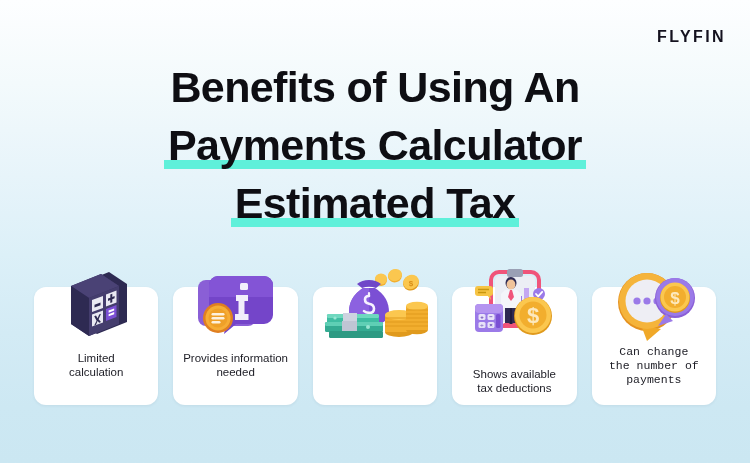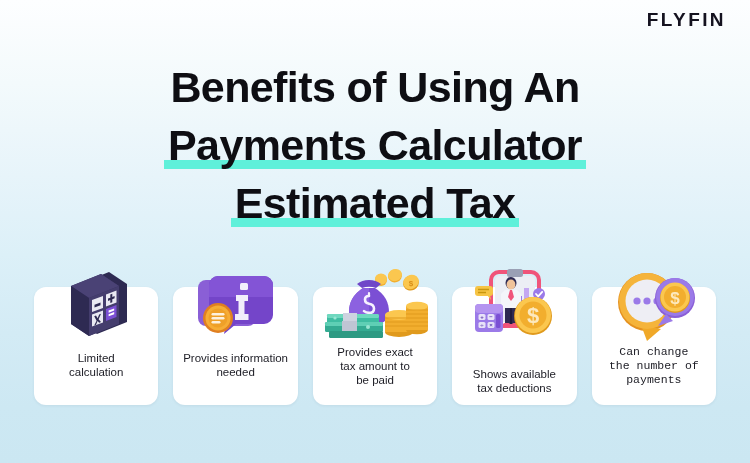--- a/index.html
+++ b/index.html
@@ -24,23 +24,23 @@
         #dcf0f8 55%,
         #d3ebf5 72%,
         #cde8f3 88%,
         #cbe7f2 100%);
     overflow: hidden;
   }
 
   
   #brand {
     position: absolute;
-    top: 10px;
+    top: 29px;
     right: 24px;
-    font-size: 19px;
+    font-size: 16px;
     font-weight: 700;
     letter-spacing: 2.4px;
     color: #14121f;
     line-height: 1;
   }
 
   
   #headline {
     position: absolute;
     top: 58px;
@@ -239,23 +239,20 @@
               <rect x="2" y="52" width="58" height="10" rx="1.5" fill="#34ab92"></rect>
               <rect x="2" y="52" width="58" height="4" rx="1.5" fill="#5fcfb5"></rect>
               <rect x="19" y="51" width="15" height="12" fill="#bfc5d4"></rect>
               <rect x="6" y="61" width="54" height="7" rx="1.5" fill="#2d9a83"></rect>
               <circle cx="45" cy="57" r="2" fill="#9ae6d3"></circle>
               <circle cx="12" cy="48" r="1.6" fill="#9ae6d3"></circle>
             </g>
           </g>
         </svg>
       </div>
-      <div class="card-label">Provides exact
-tax amount to
-be paid</div>
     </div>
 
     <div class="card">
       <div class="card-art">
         <svg width="86" height="76" viewBox="0 0 86 76">
           <g>
 
             <rect x="20" y="4" width="48" height="54" rx="8" fill="none" stroke="#f0547a" stroke-width="4"></rect>
             <rect x="24" y="8" width="40" height="46" rx="5" fill="#eceef5"></rect>
             <rect x="36" y="1" width="16" height="8" rx="2.5" fill="#9aa0b5"></rect>

